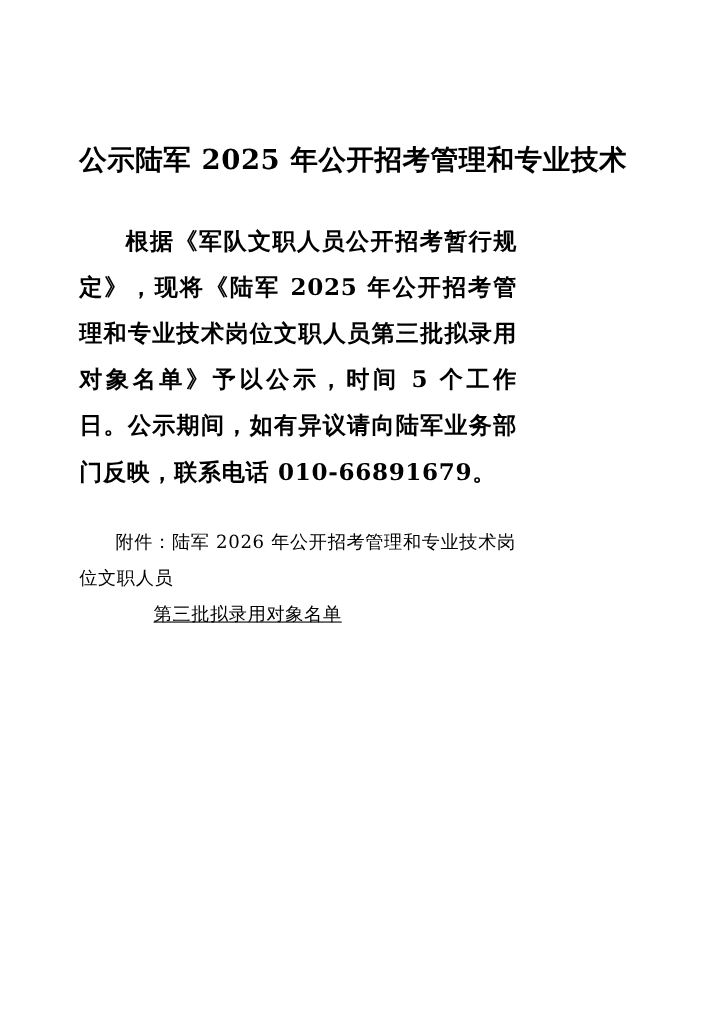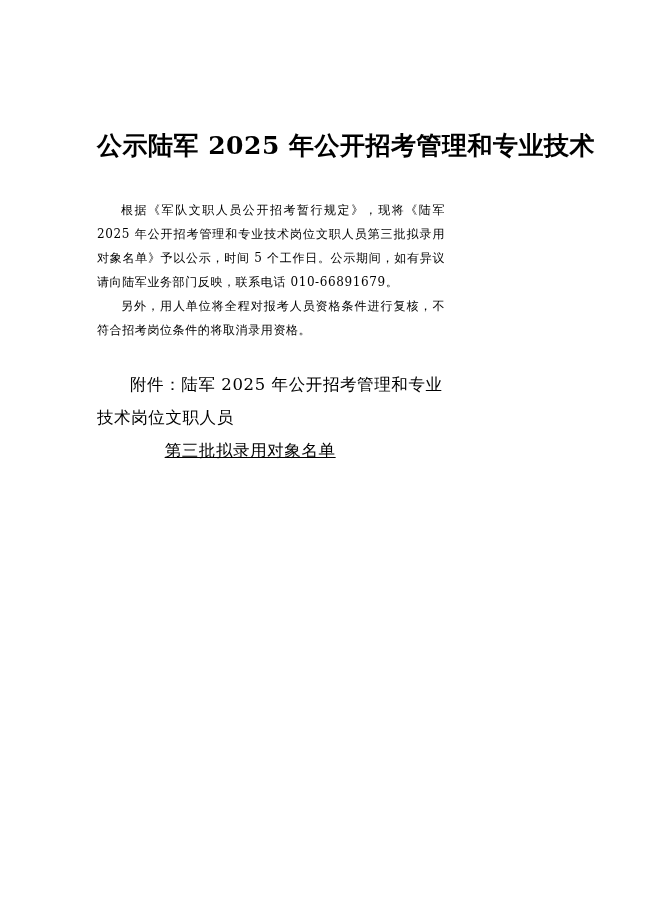--- a/index.html
+++ b/index.html
@@ -12,47 +12,48 @@
     background: #ffffff;
     font-family: "DejaVu Serif", "Liberation Serif", serif;
     color: #000000;
     overflow: hidden;
   }
   .page {
     position: relative;
     width: 542px;
     height: 919px;
     box-sizing: border-box;
-    padding: 0 97px;
+    padding: 0 72px;
   }
   .doc-title {
     margin: 0;
     padding-top: 128px;
     text-align: center;
     font-size: 25px;
     font-weight: bold;
     line-height: 1.45;
     letter-spacing: 0.5px;
     font-family: "DejaVu Serif", "Liberation Serif", serif;
   }
   .title-line {
     display: block;
     white-space: nowrap;
   }
   .body-block {
     margin-top: 34px;
   }
   p.para {
     margin: 0;
-    font-size: 12px;
+    font-size: 21px;
     line-height: 2.0;
     text-align: justify;
     text-justify: inter-ideograph;
     text-indent: 2em;
     letter-spacing: 0.6px;
+    font-weight: bold;
   }
   .attach-block {
     margin-top: 26px;
   }
   p.attach {
     margin: 0;
     font-size: 16.5px;
     line-height: 2.0;
     text-indent: 2em;
     letter-spacing: 0.6px;
@@ -70,21 +71,20 @@
 <body>
 
 <div class="page">
 
   <h1 class="doc-title">
     <span class="title-line">公示陆军 2025 年公开招考管理和专业技术</span>
   </h1>
 
   <div class="body-block">
     <p class="para">根据《军队文职人员公开招考暂行规定》，现将《陆军 2025 年公开招考管理和专业技术岗位文职人员第三批拟录用对象名单》予以公示，时间 5 个工作日。公示期间，如有异议请向陆军业务部门反映，联系电话 010-66891679。</p>
-    <p class="para">另外，用人单位将全程对报考人员资格条件进行复核，不符合招考岗位条件的将取消录用资格。</p>
   </div>
 
   <div class="attach-block">
-    <p class="attach">附件：陆军 2025 年公开招考管理和专业技术岗位文职人员</p>
+    <p class="attach">附件：陆军 2026 年公开招考管理和专业技术岗位文职人员</p>
     <p class="attach-cont">第三批拟录用对象名单</p>
   </div>
 
 </div>
 
 </body></html>

